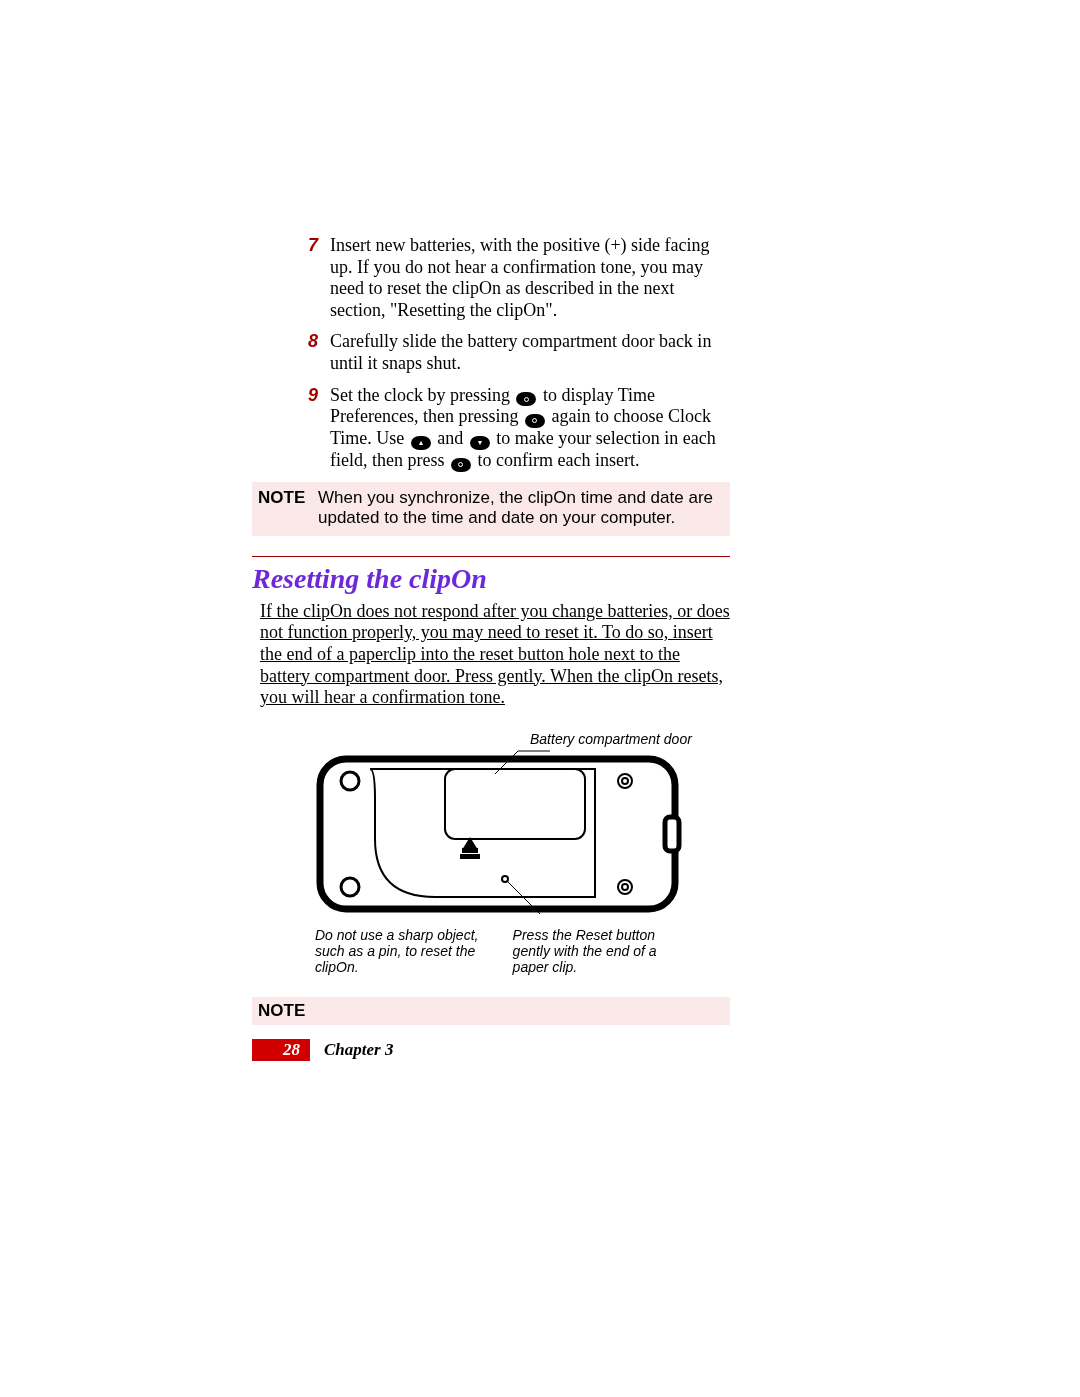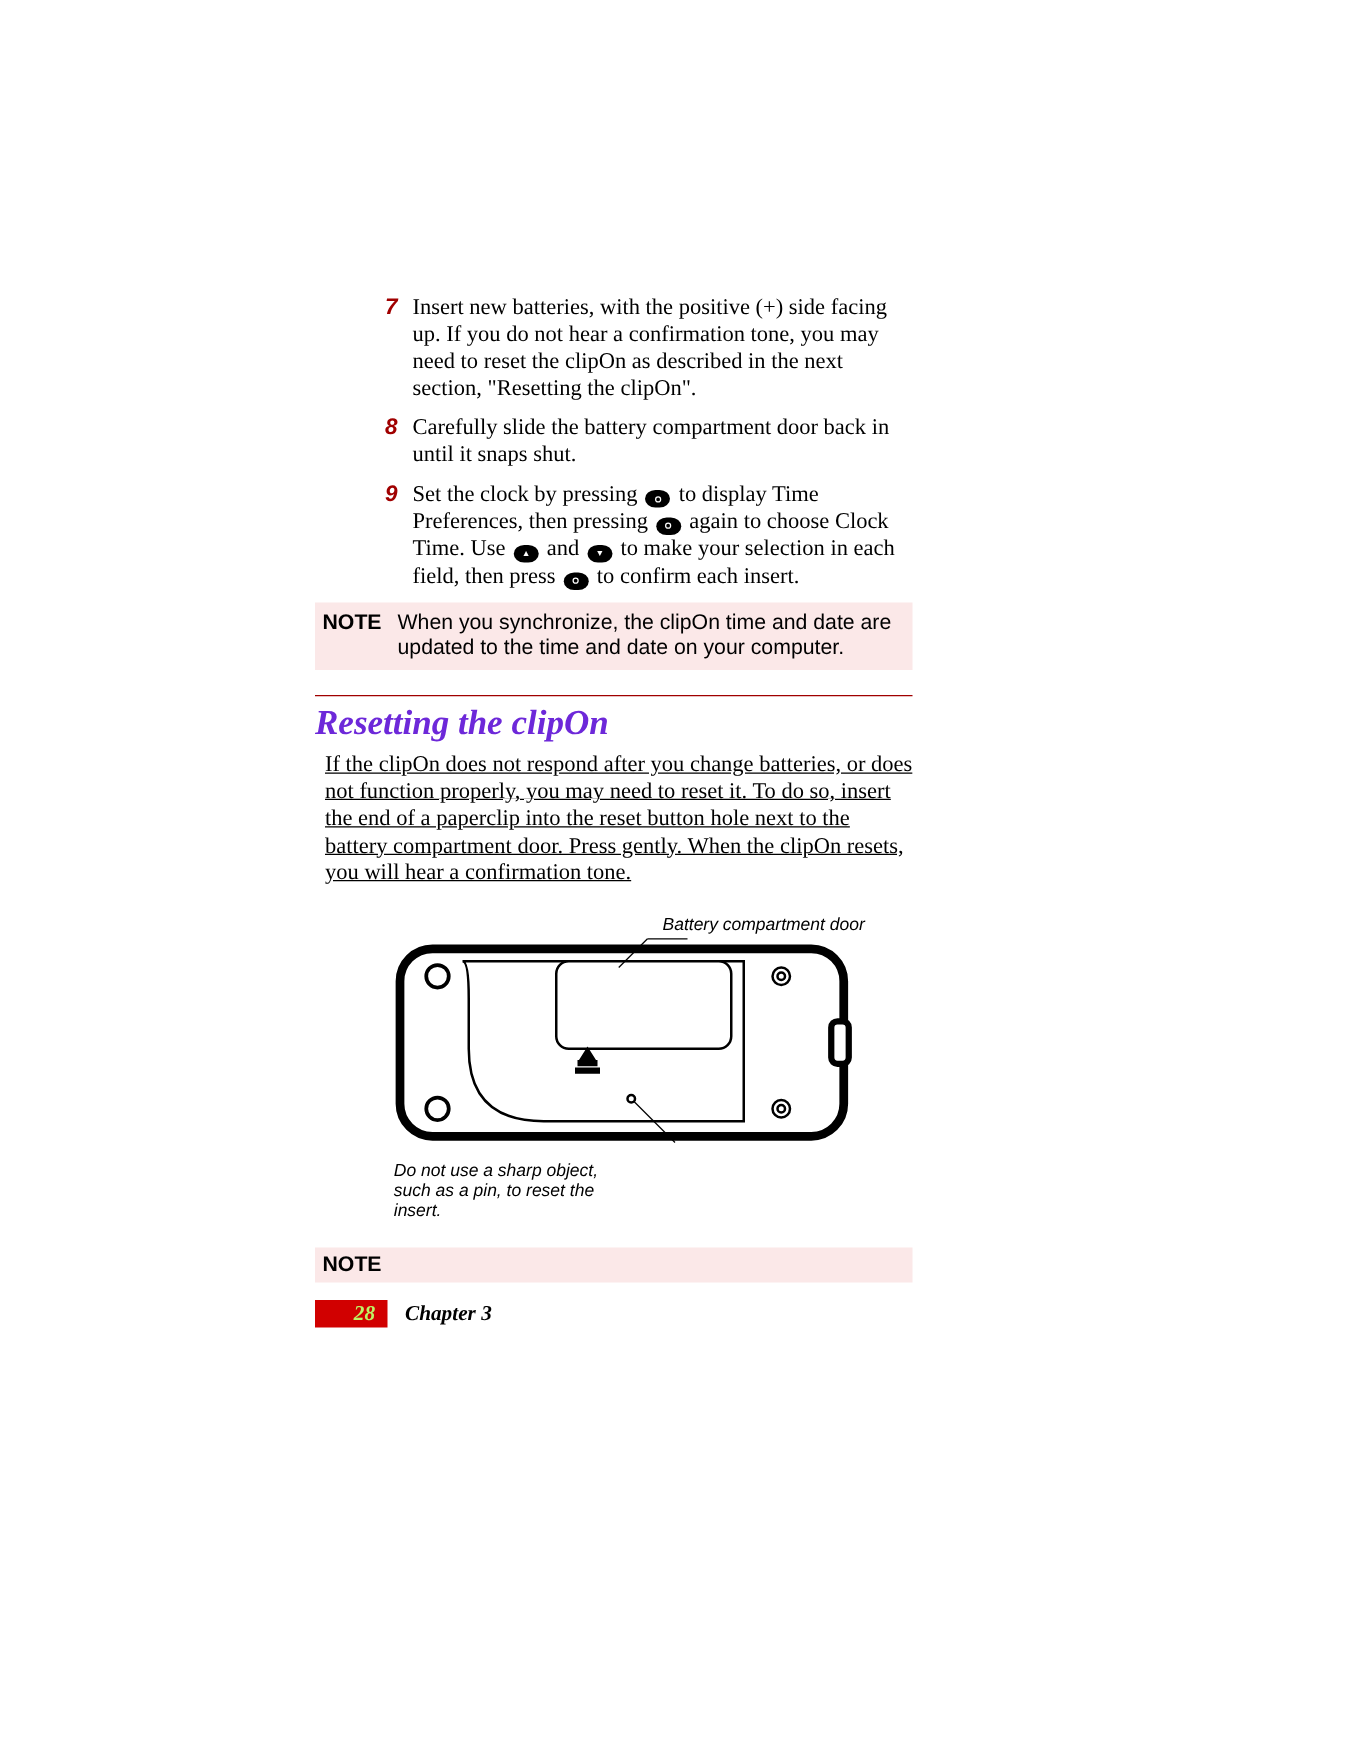--- a/index.html
+++ b/index.html
@@ -128,21 +128,21 @@
   .note2 .note-label { font-weight:700; width:60px; flex:0 0 60px; }
   .footer {
     margin-top: 14px;
     margin-left: -8px;
     display: flex;
     align-items: stretch;
     font-size: 17px;
   }
   .footer .pg {
     background: #d10000;
-    color: #bef264;
+    color: #ffffff;
     font-weight: 700;
     font-style: italic;
     width: 48px;
     text-align: right;
     padding: 1px 10px 1px 0;
   }
   .footer .ch {
     font-weight: 700;
     font-style: italic;
     padding: 1px 0 1px 14px;
@@ -219,21 +219,22 @@
         <rect x="146" y="116" width="18" height="3"></rect>
       </g>
 
       <circle cx="190" cy="140" r="3" fill="none" stroke="#000" stroke-width="2"></circle>
 
       <line x1="203" y1="12" x2="235" y2="12" stroke="#000" stroke-width="1"></line>
       <line x1="203" y1="12" x2="180" y2="35" stroke="#000" stroke-width="1"></line>
       <line x1="192" y1="142" x2="225" y2="175" stroke="#000" stroke-width="1"></line>
     </svg>
     <div class="calls-bottom">
-      <div>Do not use a sharp object, such as a pin, to reset the insert.</div>
+      <div>Do not use a sharp object, such as a pin, to reset the clipOn.</div>
+      <div>Press the Reset button gently with the end of a paper clip.</div>
     </div>
   </div>
 
   <div class="note2">
     <div class="note-label">NOTE</div>
   </div>
 
   <div class="footer">
     <div class="pg">28</div>
     <div class="ch">Chapter 3</div>

